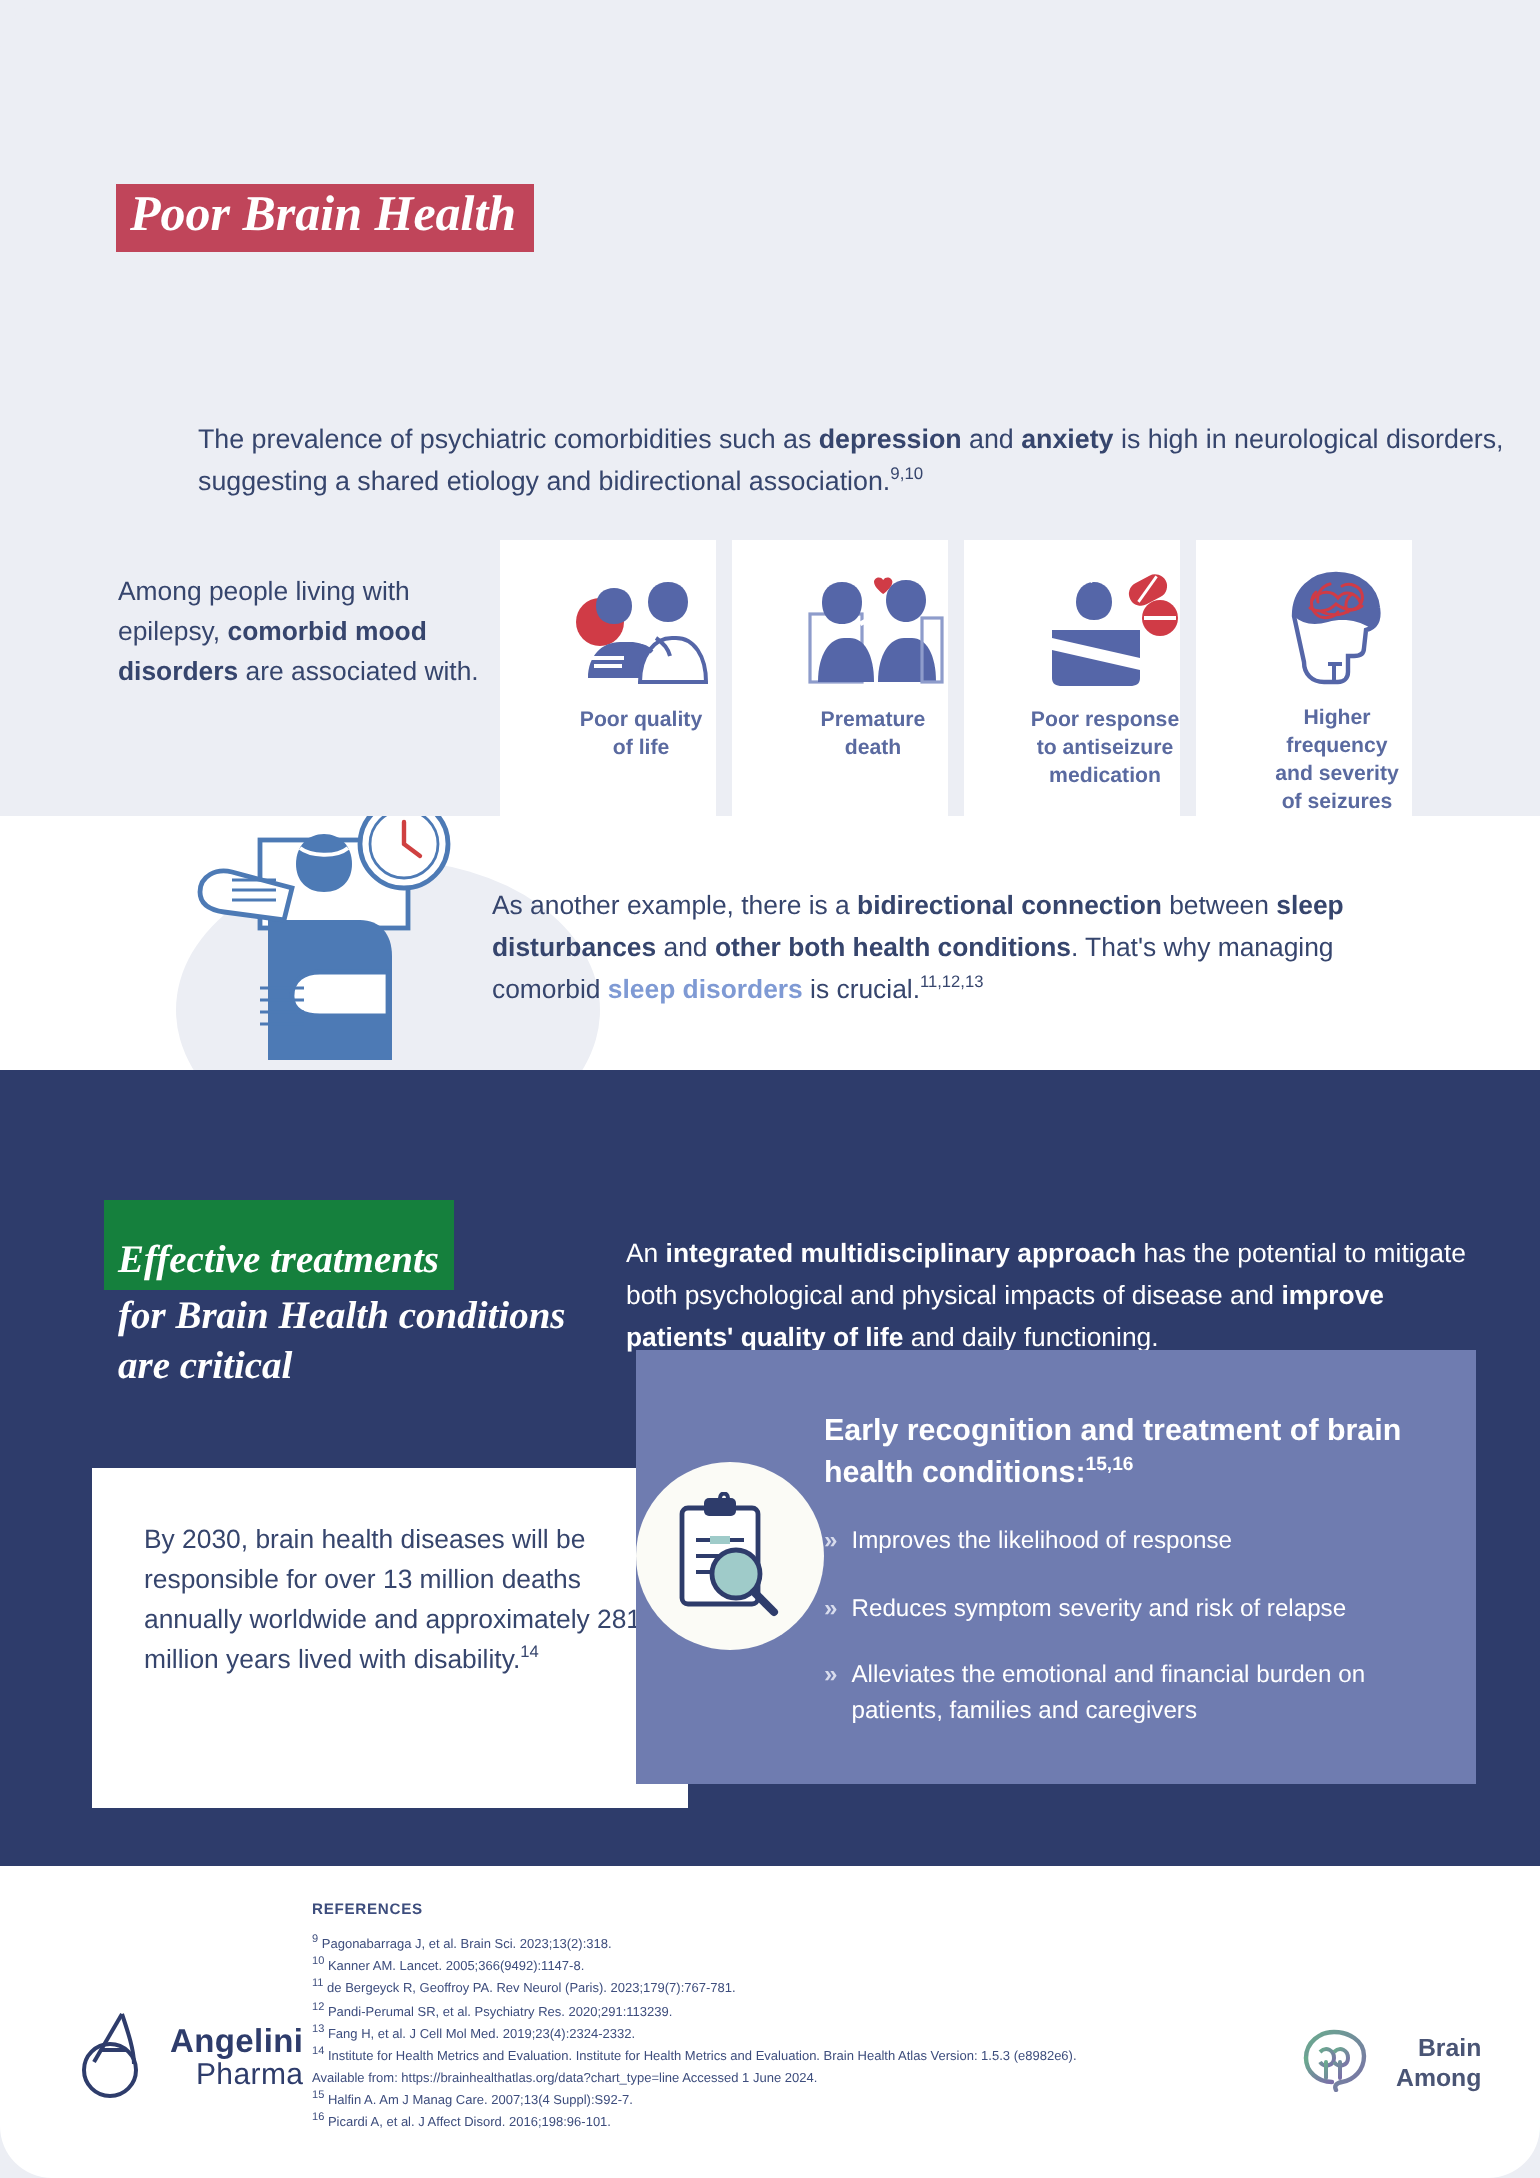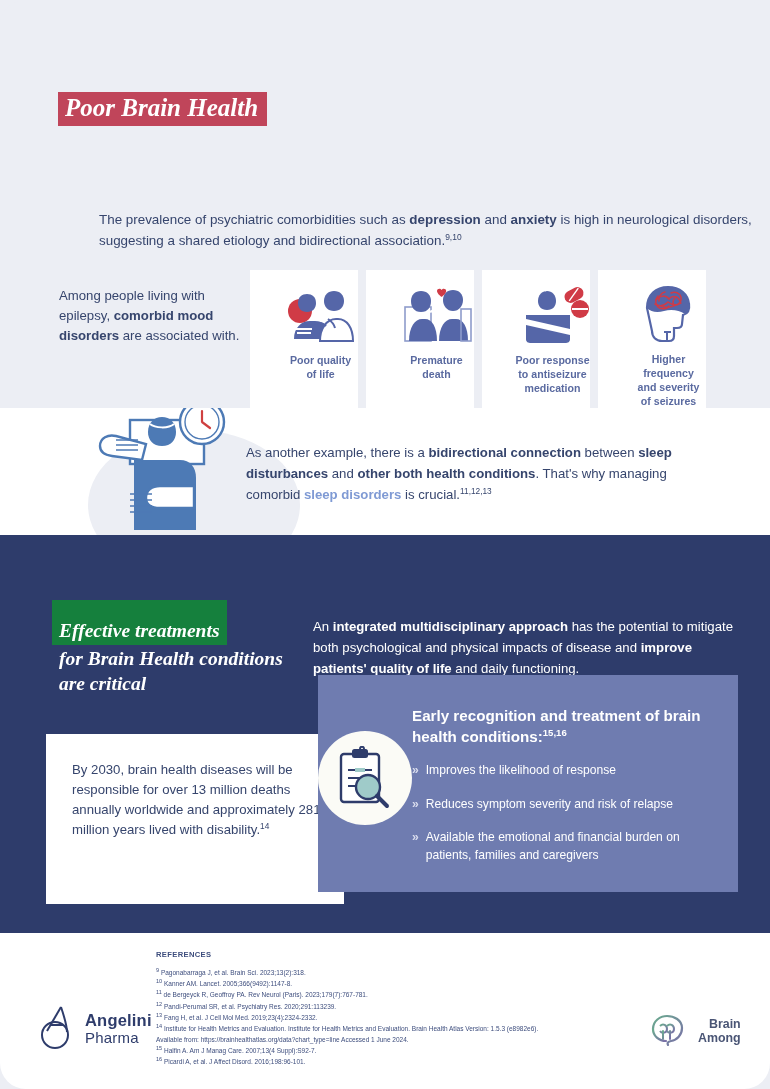--- a/index.html
+++ b/index.html
@@ -121,21 +121,21 @@
   .refs{position:absolute;left:156px;top:950px;width:470px;}
   .refs-h{
     font-size:7.6px;font-weight:700;letter-spacing:.35px;color:#3d4d7d;margin-bottom:8px;
   }
   .refs ol{margin:0;padding:0;list-style:none;}
   .refs li{
     font-size:6.5px;line-height:1.72;color:#3d4d7d;white-space:nowrap;
   }
   .refs li sup{font-size:0.85em;}
   .angelini{position:absolute;left:40px;top:1004px;display:flex;align-items:center;gap:11px;}
-  .ang-text{line-height:1.08;}
+  .ang-text{line-height:1.08;text-align:right;}
   .ang-1{font-size:16.5px;font-weight:700;color:#2e3c6b;letter-spacing:.2px;}
   .ang-2{font-size:15px;font-weight:400;color:#2e3c6b;letter-spacing:.2px;}
   .bh-logo{position:absolute;left:645px;top:1012px;display:flex;align-items:center;gap:9px;text-align:right;}
   .bh-text{line-height:1.13;}
   .bh-1,.bh-2{font-size:12.4px;font-weight:700;color:#4a5575;}
 </style>
 </head>
 <body>
 
 <div class="page">
@@ -300,21 +300,21 @@
       <div class="bullet">
         <span class="chev">»</span>
         <span>Improves the likelihood of response</span>
       </div>
       <div class="bullet">
         <span class="chev">»</span>
         <span>Reduces symptom severity and risk of relapse</span>
       </div>
       <div class="bullet">
         <span class="chev">»</span>
-        <span>Available the emotional and financial burden on patients, families and caregivers</span>
+        <span>Alleviates the emotional and financial burden on patients, families and caregivers</span>
       </div>
     </div>
   </div>
 
   <div class="sec-foot"></div>
 
   <div class="refs">
     <div class="refs-h">REFERENCES</div>
     <ol>
       <li><sup>9</sup> <span>Pagonabarraga J, et al. Brain Sci. 2023;13(2):318.</span></li>

